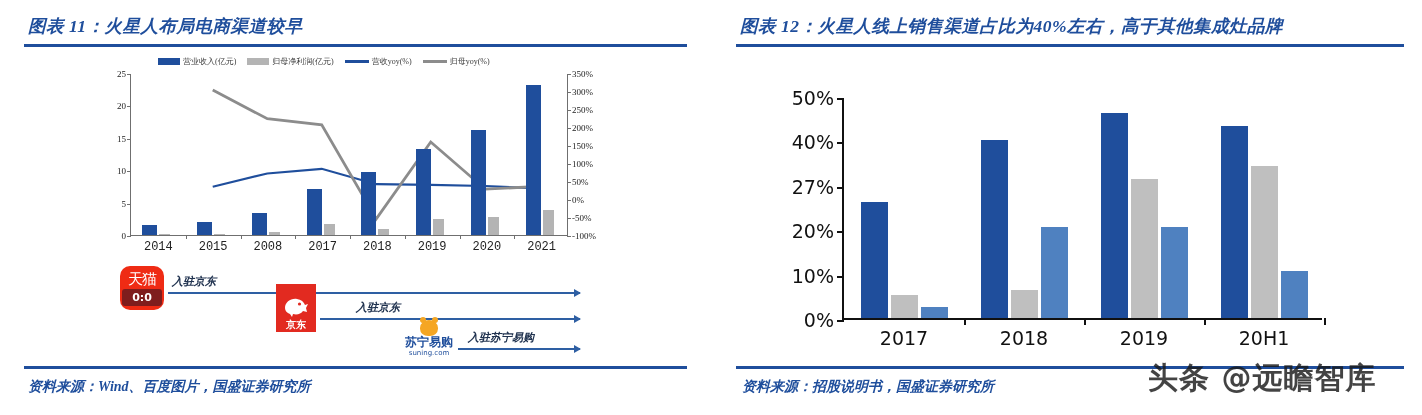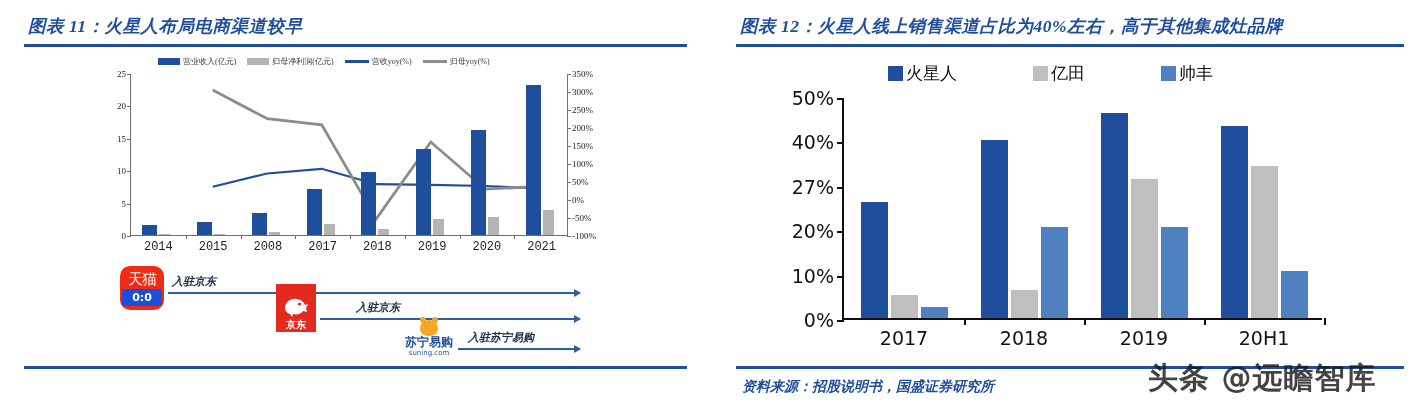--- a/index.html
+++ b/index.html
@@ -121,21 +121,21 @@
     display:flex;flex-direction:column;
     align-items:center;justify-content:center;
     overflow:hidden;
   }
   .logo-tmall .tm-top{
     color:#fff;font-weight:normal;font-size:15px;
     font-family:"DejaVu Sans", sans-serif;
     line-height:16px;letter-spacing:-1px;
   }
   .logo-tmall .tm-bot{
-    margin-top:2px;width:40px;height:17px;background:#1d4ed8;
+    margin-top:2px;width:40px;height:17px;background:#7f1d1d;
     border-radius:3px;color:#fff;font-size:11px;font-weight:bold;
     display:flex;align-items:center;justify-content:center;
     font-family:"DejaVu Sans", sans-serif;
   }
   
   .logo-jd{
     position:absolute;left:156px;top:22px;
     width:40px;height:48px;background:#e22a20;
     display:flex;flex-direction:column;
     align-items:center;justify-content:flex-end;
@@ -342,41 +342,28 @@
       <div class="logo-sn">
         <div class="sn-lion"></div>
         <div class="sn-name">苏宁易购</div>
         <div class="sn-dom">suning.com</div>
       </div>
       <div class="tl-label" style="left:348px;top:68px;">入驻苏宁易购</div>
       <div class="tl-arrow" style="left:338px;top:86px;width:122px;"></div>
     </div>
 
     <div class="rule rule-bot-left"></div>
+    <div class="src src-left">资料来源：Wind、百度图片，国盛证券研究所</div>
   </div>
 
   <div class="panel panel-right">
     <div class="fig-title" style="left:29px;">图表 12：火星人线上销售渠道占比为40%左右，高于其他集成灶品牌</div>
     <div class="rule" style="top:44px;left:25px;width:668px;"></div>
 
     <div class="c2" style="left:49px;">
-      <div class="c2-legend">
-        <span class="lg">
-          <span class="sw" style="background:#1f4e9c"></span>
-          <span>火星人</span>
-        </span>
-        <span class="lg">
-          <span class="sw" style="background:#bfbfbf"></span>
-          <span>亿田</span>
-        </span>
-        <span class="lg">
-          <span class="sw" style="background:#4f81c0"></span>
-          <span>帅丰</span>
-        </span>
-      </div>
       <div class="plot2" id="plot2">
           <div class="yl2" style="top: 222px;">0%</div>
           <div class="tickL2" style="top: 222px;"></div>
           <div class="yl2" style="top: 177.6px;">10%</div>
           <div class="tickL2" style="top: 177.6px;"></div>
           <div class="yl2" style="top: 133.2px;">20%</div>
           <div class="tickL2" style="top: 133.2px;"></div>
           <div class="yl2" style="top: 88.8px;">27%</div>
           <div class="tickL2" style="top: 88.8px;"></div>
           <div class="yl2" style="top: 44.4px;">40%</div>

